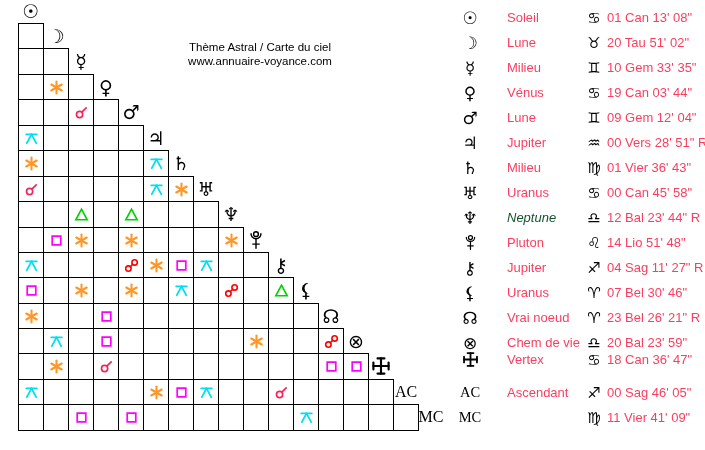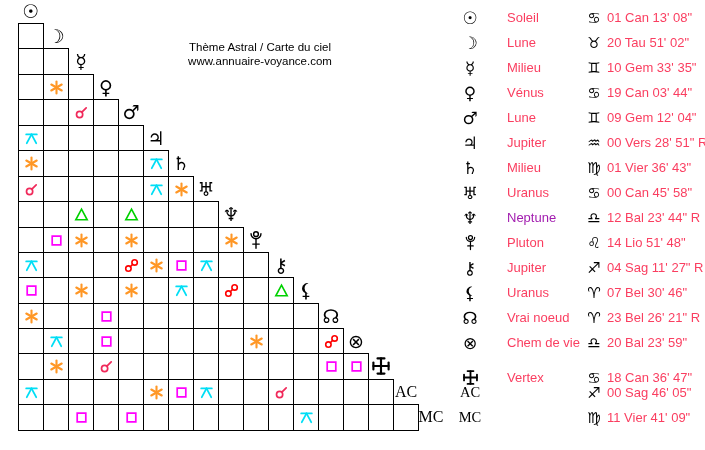--- a/index.html
+++ b/index.html
@@ -484,21 +484,21 @@
         <span class="lpos" style="color: rgb(250, 62, 96);">01 Vier 36' 43"</span>
       </div>
       <div class="lrow" style="top: 175px;">
         <span class="lsym">♅</span>
         <span class="lname" style="color: rgb(250, 62, 96);">Uranus</span>
         <span class="lsign">♋</span>
         <span class="lpos" style="color: rgb(250, 62, 96);">00 Can 45' 58"</span>
       </div>
       <div class="lrow" style="top: 200px;">
         <span class="lsym">♆</span>
-        <span class="lname" style="color: #a21caf;">Neptune</span>
+        <span class="lname" style="color: #14532d; font-style: italic;">Neptune</span>
         <span class="lsign">♎</span>
         <span class="lpos" style="color: rgb(250, 62, 96);">12 Bal 23' 44" R</span>
       </div>
       <div class="lrow" style="top: 225px;">
         <span class="lsym">
           <svg width="12.952380952380953" height="17" viewBox="0 0 16 21">
             <circle cx="8" cy="4.4" r="2.5" fill="none" stroke="#000" stroke-width="1.5"></circle>
             <path d="M2.8,4.0 A5.2,5.2 0 0 0 13.2,4.0" fill="none" stroke="#000" stroke-width="1.5" stroke-linecap="round"></path>
             <line x1="8" y1="9.2" x2="8" y2="19.2" stroke="#000" stroke-width="1.5" stroke-linecap="round"></line>
             <line x1="4.6" y1="14.8" x2="11.4" y2="14.8" stroke="#000" stroke-width="1.5" stroke-linecap="round"></line>
@@ -525,37 +525,38 @@
         <span class="lname" style="color: rgb(250, 62, 96);">Vrai noeud</span>
         <span class="lsign">♈</span>
         <span class="lpos" style="color: rgb(250, 62, 96);">23 Bel 26' 21" R</span>
       </div>
       <div class="lrow" style="top: 325px;">
         <span class="lsym">⊗</span>
         <span class="lname" style="color: rgb(250, 62, 96);">Chem de vie</span>
         <span class="lsign">♎</span>
         <span class="lpos" style="color: rgb(250, 62, 96);">20 Bal 23' 59"</span>
       </div>
-      <div class="lrow" style="top: 360px;">
+      <div class="lrow" style="top: 342px;">
         <span class="lsym">
           <svg width="17" height="17" viewBox="0 0 15 15">
             <line x1="7.5" y1="1.8" x2="7.5" y2="13.2" stroke="#000" stroke-width="1.6" stroke-linecap="round"></line>
             <line x1="1.8" y1="7.5" x2="13.2" y2="7.5" stroke="#000" stroke-width="1.6" stroke-linecap="round"></line>
             <line x1="4.9" y1="1.8" x2="10.1" y2="1.8" stroke="#000" stroke-width="1.6" stroke-linecap="round"></line>
             <line x1="4.9" y1="13.2" x2="10.1" y2="13.2" stroke="#000" stroke-width="1.6" stroke-linecap="round"></line>
             <line x1="1.8" y1="4.9" x2="1.8" y2="10.1" stroke="#000" stroke-width="1.6" stroke-linecap="round"></line>
             <line x1="13.2" y1="4.9" x2="13.2" y2="10.1" stroke="#000" stroke-width="1.6" stroke-linecap="round"></line>
           </svg>
         </span>
         <span class="lname" style="color: rgb(250, 62, 96);">Vertex</span>
         <span class="lsign">♋</span>
         <span class="lpos" style="color: rgb(250, 62, 96);">18 Can 36' 47"</span>
       </div>
       <div class="lrow" style="top: 375px;">
         <span class="lsym acmc">AC</span>
+        <span class="lname" style="color: rgb(250, 62, 96);">Ascendant</span>
         <span class="lsign">♐</span>
         <span class="lpos" style="color: rgb(250, 62, 96);">00 Sag 46' 05"</span>
       </div>
       <div class="lrow" style="top: 400px;">
         <span class="lsym acmc">MC</span>
         <span class="lsign">♍</span>
         <span class="lpos" style="color: rgb(250, 62, 96);">11 Vier 41' 09"</span>
       </div>
     </div>
 </div>

